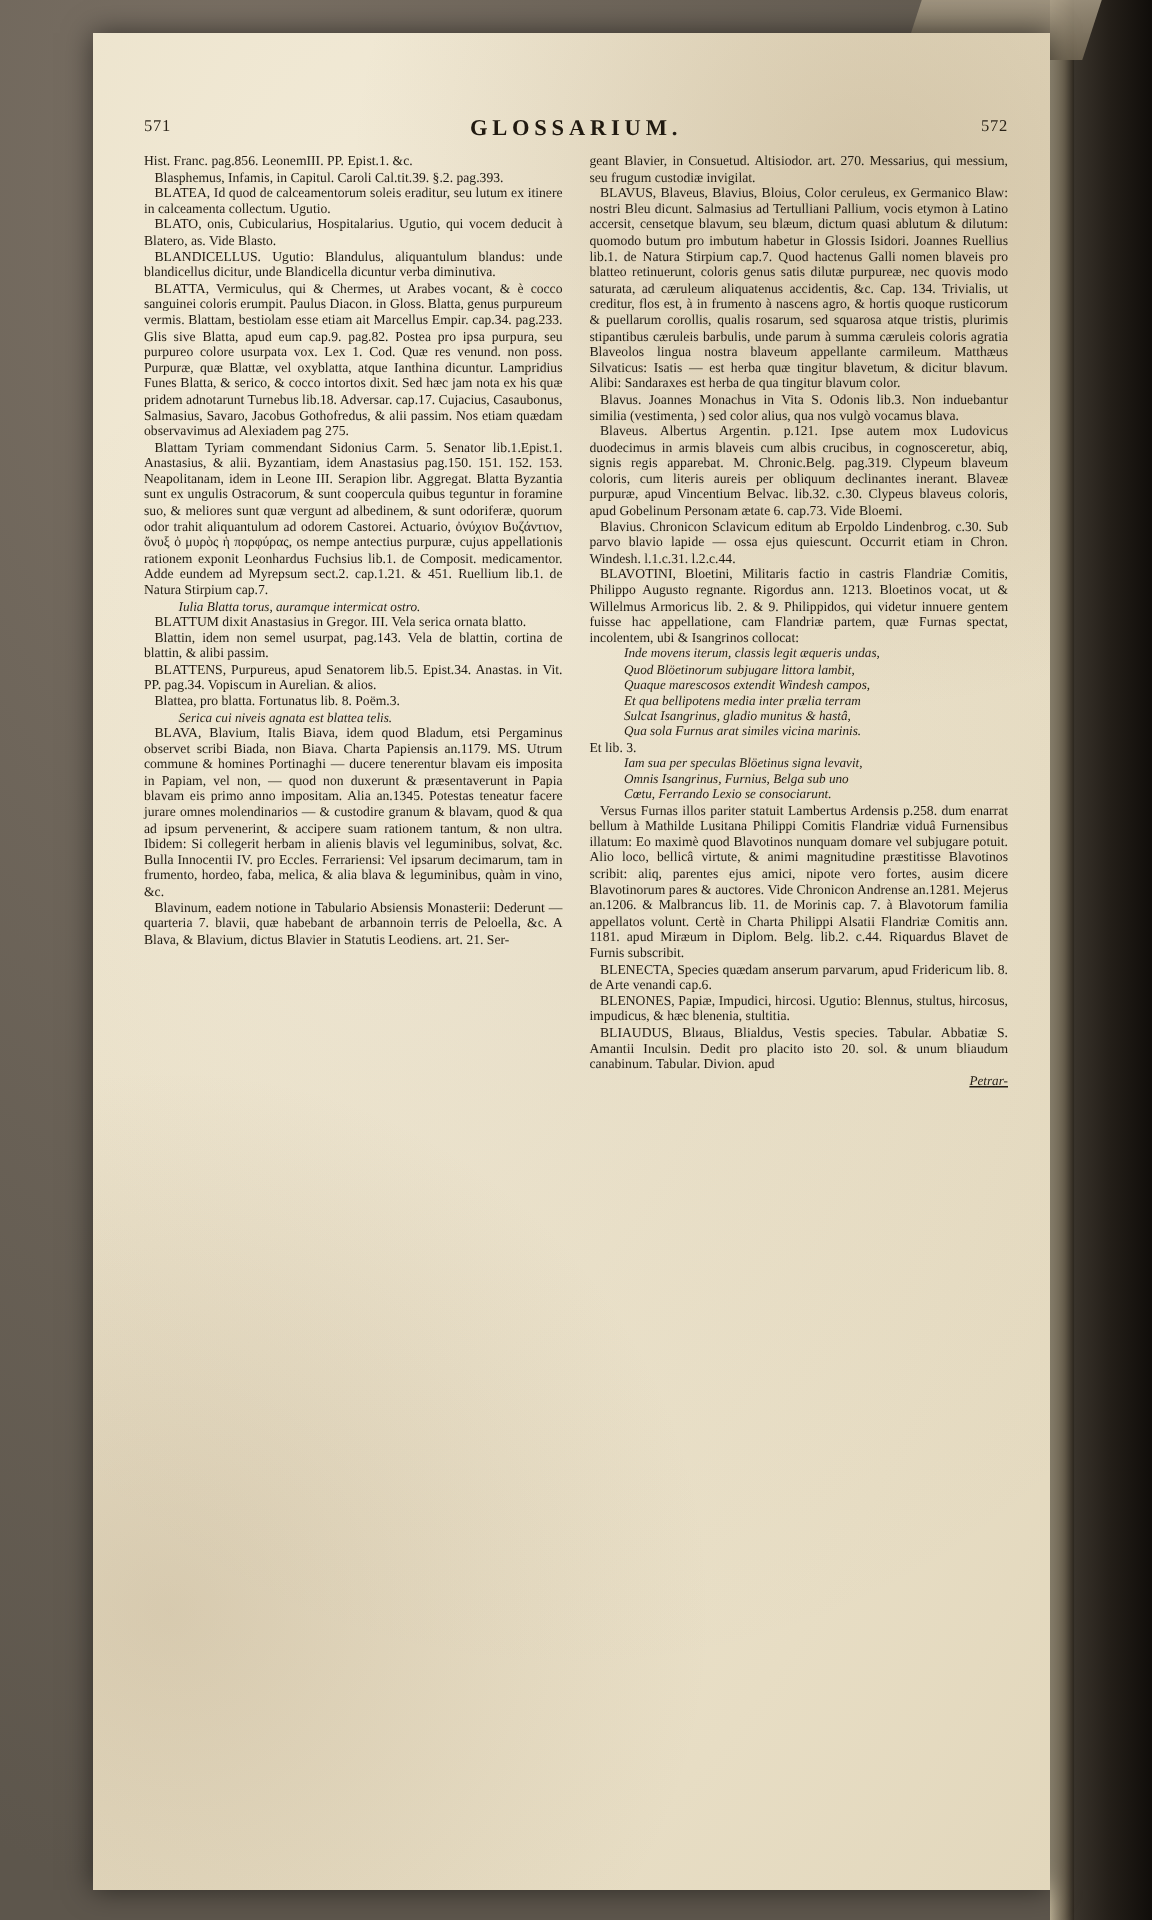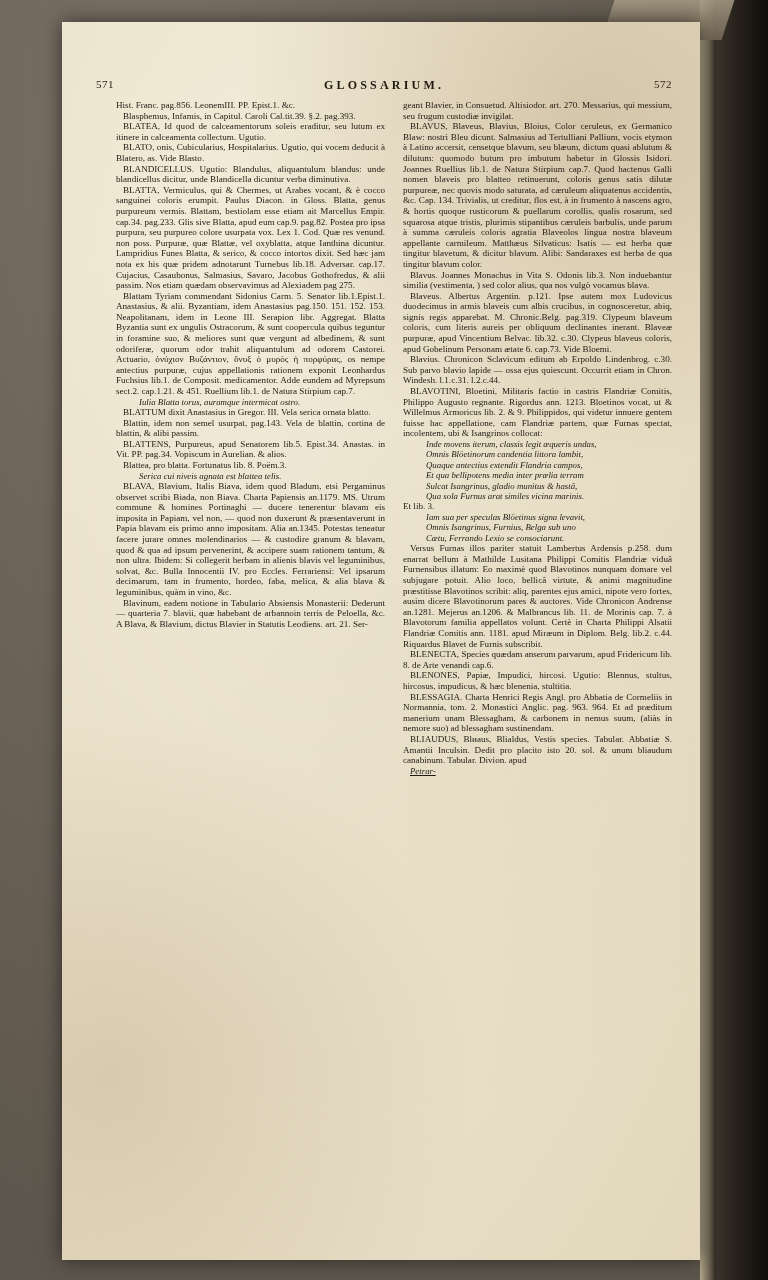--- a/index.html
+++ b/index.html
@@ -86,29 +86,28 @@
     margin-bottom: 7px;
   }
   .folio {
     font-size: 11px;
     letter-spacing: .5px;
     color: #2a2318;
   }
   .head-title {
     flex: 1;
     text-align: center;
-    font-size: 12px;
+    font-size: 15px;
     letter-spacing: 3.2px;
     font-weight: 600;
     color: #211a11;
   }
   .columns {
     display: flex;
     gap: 18px;
-    margin-left: 20px;
   }
   .col {
     width: 279px;
     font-size: 9.1px;
     line-height: 10.6px;
     color: #201a12;
     text-align: justify;
     -webkit-hyphens: auto;
     hyphens: auto;
   }
@@ -120,20 +119,21 @@
   .verse {
     margin: 0;
     text-indent: 0;
     padding-left: 16px;
     font-style: italic;
     font-size: 8.8px;
     line-height: 10.4px;
   }
   .catchword {
     margin-top: 3px;
+    text-align: right;
     font-size: 8.8px;
     font-style: italic;
     text-decoration: underline;
   }
 </style>
 </head>
 <body>
 
 <div id="page">
   <div class="gutter"></div>
@@ -170,33 +170,32 @@
         </div>
 
         <div class="col">
           <p class="noindent">geant Blavier, in Consuetud. Altisiodor. art. 270. Messarius, qui messium, seu frugum custodiæ invigilat.</p>
           <p>BLAVUS, Blaveus, Blavius, Bloius, Color ceruleus, ex Germanico Blaw: nostri Bleu dicunt. Salmasius ad Tertulliani Pallium, vocis etymon à Latino accersit, censetque blavum, seu blæum, dictum quasi ablutum &amp; dilutum: quomodo butum pro imbutum habetur in Glossis Isidori. Joannes Ruellius lib.1. de Natura Stirpium cap.7. Quod hactenus Galli nomen blaveis pro blatteo retinuerunt, coloris genus satis dilutæ purpureæ, nec quovis modo saturata, ad cæruleum aliquatenus accidentis, &amp;c. Cap. 134. Trivialis, ut creditur, flos est, à in frumento à nascens agro, &amp; hortis quoque rusticorum &amp; puellarum corollis, qualis rosarum, sed squarosa atque tristis, plurimis stipantibus cæruleis barbulis, unde parum à summa cæruleis coloris agratia Blaveolos lingua nostra blaveum appellante carmileum. Matthæus Silvaticus: Isatis — est herba quæ tingitur blavetum, &amp; dicitur blavum. Alibi: Sandaraxes est herba de qua tingitur blavum color.</p>
           <p>Blavus. Joannes Monachus in Vita S. Odonis lib.3. Non induebantur similia (vestimenta, ) sed color alius, qua nos vulgò vocamus blava.</p>
           <p>Blaveus. Albertus Argentin. p.121. Ipse autem mox Ludovicus duodecimus in armis blaveis cum albis crucibus, in cognosceretur, abiq, signis regis apparebat. M. Chronic.Belg. pag.319. Clypeum blaveum coloris, cum literis aureis per obliquum declinantes inerant. Blaveæ purpuræ, apud Vincentium Belvac. lib.32. c.30. Clypeus blaveus coloris, apud Gobelinum Personam ætate 6. cap.73. Vide Bloemi.</p>
           <p>Blavius. Chronicon Sclavicum editum ab Erpoldo Lindenbrog. c.30. Sub parvo blavio lapide — ossa ejus quiescunt. Occurrit etiam in Chron. Windesh. l.1.c.31. l.2.c.44.</p>
           <p>BLAVOTINI, Bloetini, Militaris factio in castris Flandriæ Comitis, Philippo Augusto regnante. Rigordus ann. 1213. Bloetinos vocat, ut &amp; Willelmus Armoricus lib. 2. &amp; 9. Philippidos, qui videtur innuere gentem fuisse hac appellatione, cam Flandriæ partem, quæ Furnas spectat, incolentem, ubi &amp; Isangrinos collocat:</p>
           <p class="verse">Inde movens iterum, classis legit æqueris undas,</p>
-          <p class="verse">Omnis Blöetinorum candentia littora lambit,</p>
-          <p class="verse">Quaque antectius extendit Flandria campos,</p>
+          <p class="verse">Quod Blöetinorum subjugare littora lambit,</p>
+          <p class="verse">Quaque marescosos extendit Windesh campos,</p>
           <p class="verse">Et qua bellipotens media inter prælia terram</p>
           <p class="verse">Sulcat Isangrinus, gladio munitus &amp; hastâ,</p>
           <p class="verse">Qua sola Furnus arat similes vicina marinis.</p>
           <p class="noindent">Et lib. 3.</p>
           <p class="verse">Iam sua per speculas Blöetinus signa levavit,</p>
           <p class="verse">Omnis Isangrinus, Furnius, Belga sub uno</p>
           <p class="verse">Cœtu, Ferrando Lexio se consociarunt.</p>
           <p>Versus Furnas illos pariter statuit Lambertus Ardensis p.258. dum enarrat bellum à Mathilde Lusitana Philippi Comitis Flandriæ viduâ Furnensibus illatum: Eo maximè quod Blavotinos nunquam domare vel subjugare potuit. Alio loco, bellicâ virtute, &amp; animi magnitudine præstitisse Blavotinos scribit: aliq, parentes ejus amici, nipote vero fortes, ausim dicere Blavotinorum pares &amp; auctores. Vide Chronicon Andrense an.1281. Mejerus an.1206. &amp; Malbrancus lib. 11. de Morinis cap. 7. à Blavotorum familia appellatos volunt. Certè in Charta Philippi Alsatii Flandriæ Comitis ann. 1181. apud Miræum in Diplom. Belg. lib.2. c.44. Riquardus Blavet de Furnis subscribit.</p>
           <p>BLENECTA, Species quædam anserum parvarum, apud Fridericum lib. 8. de Arte venandi cap.6.</p>
           <p>BLENONES, Papiæ, Impudici, hircosi. Ugutio: Blennus, stultus, hircosus, impudicus, &amp; hæc blenenia, stultitia.</p>
-          <p>BLESSAGIA. Charta Henrici Regis Angl. pro Abbatia de Cormeliis in Normannia, tom. 2. Monastici Anglic. pag. 963. 964. Et ad præditum manerium unam Blessagham, &amp; carbonem in nemus suum, (aliàs in nemore suo) ad blessagham sustinendam.</p>
           <p>BLIAUDUS, Blиаus, Blialdus, Vestis species. Tabular. Abbatiæ S. Amantii Inculsin. Dedit pro placito isto 20. sol. &amp; unum bliaudum canabinum. Tabular. Divion. apud</p>
           <p class="catchword">Petrar-</p>
         </div>
 
       </div>
     </div>
   </div>
 </div>
 
 </body></html>

